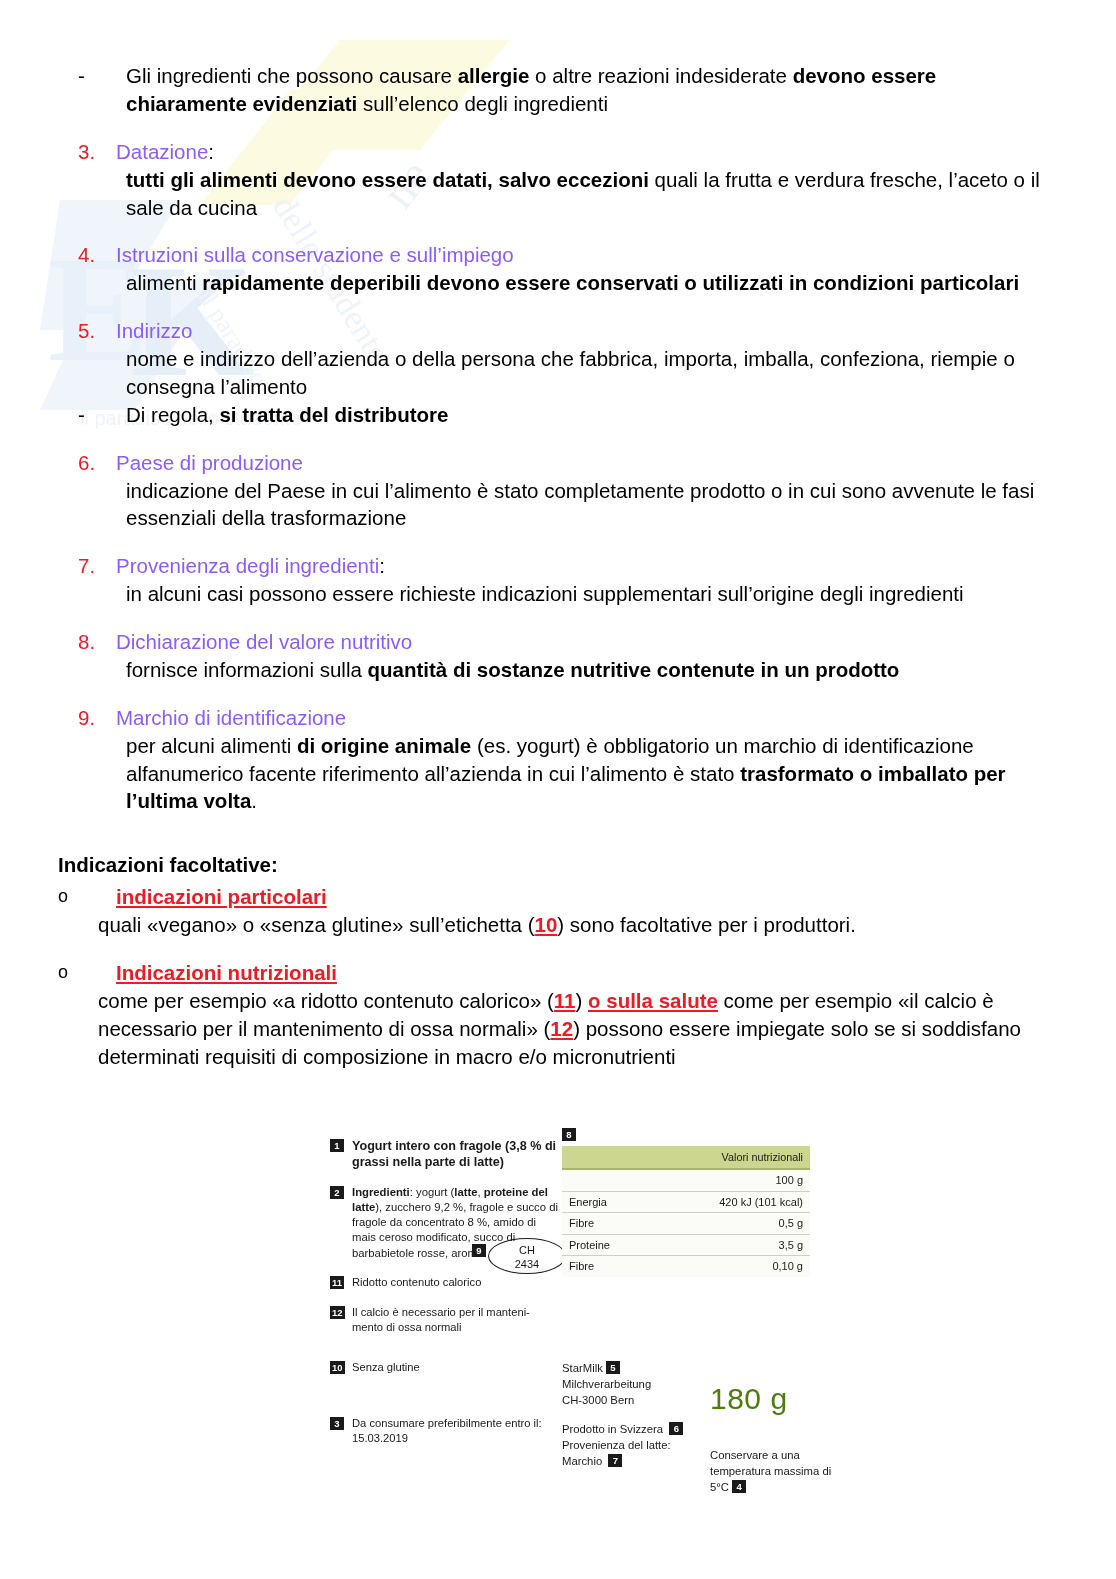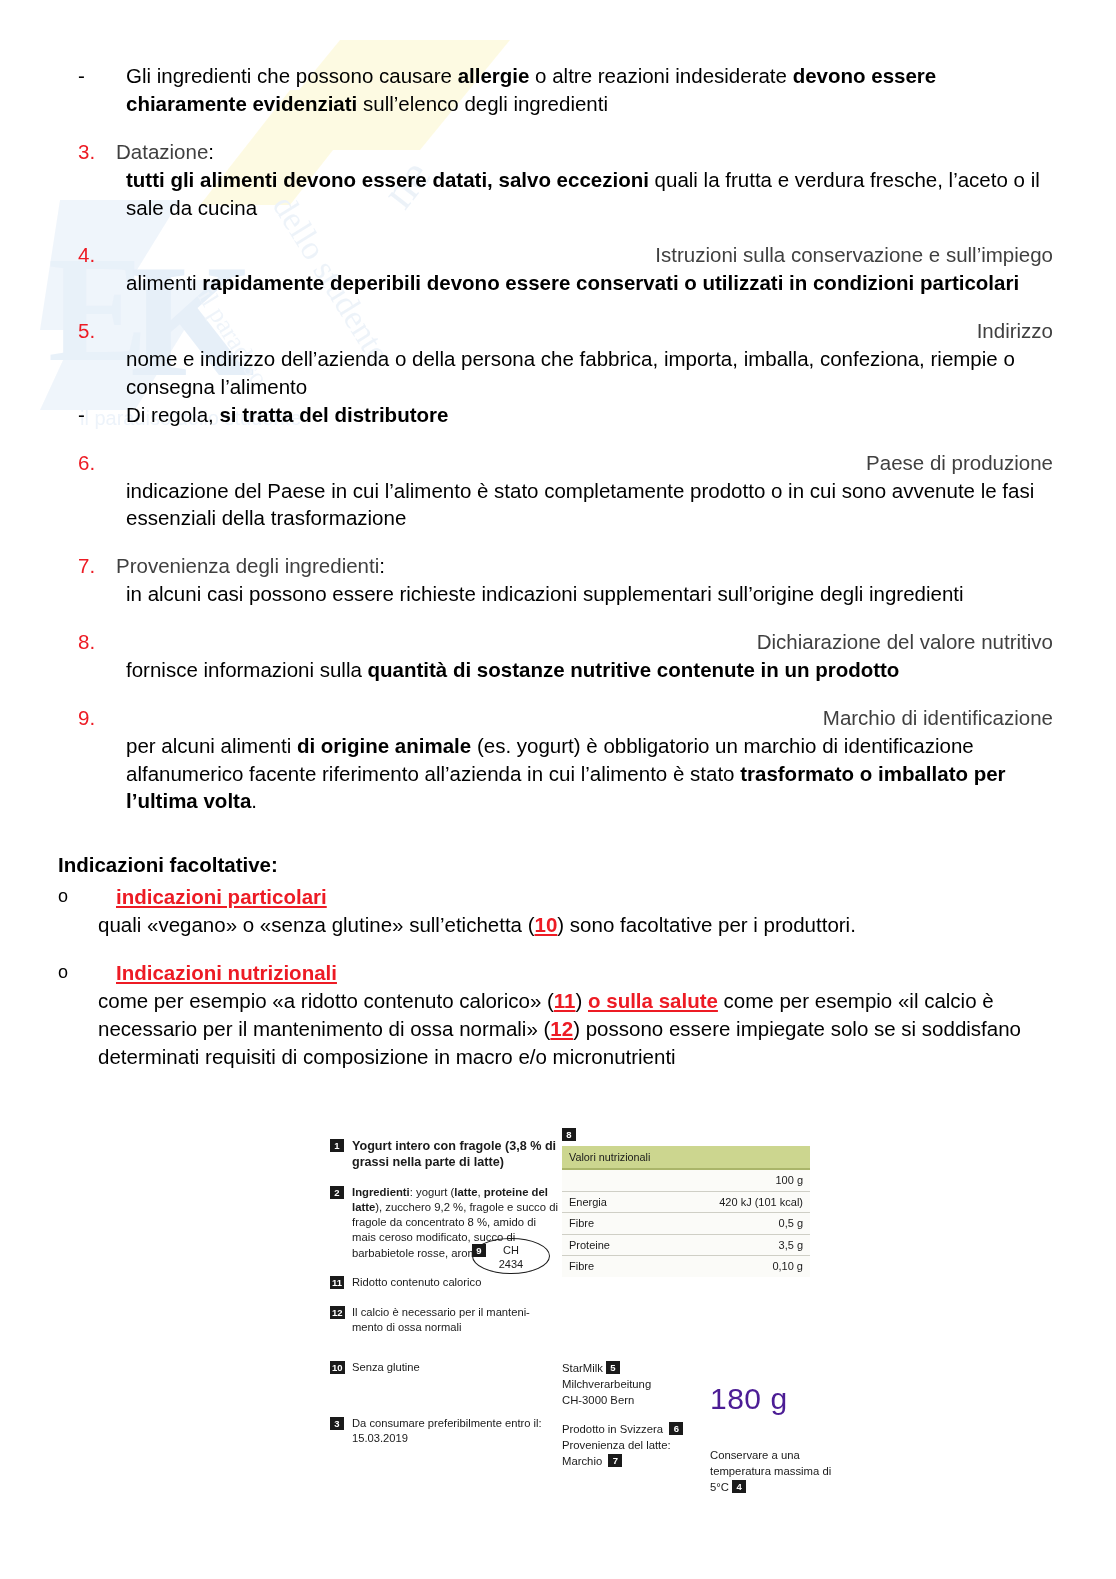--- a/index.html
+++ b/index.html
@@ -61,21 +61,21 @@
     color: #000;
   }
   .marker.circ {
     width: 38px;
     color: #000;
     font-size: 18px;
     line-height: 1.5;
   }
   .content { flex: 1 1 auto; }
 
-  .red { color: #404040; text-align: right; }
+  .red { color: #8b5cf6; }
   .redbold { color: #ed1b24; font-weight: bold; text-decoration: underline; }
 
   .sub {
     margin-left: 48px;
   }
   .sub-narrow { margin-left: 20px; }
 
   .heading-plain { font-weight: bold; margin-top: 36px; }
 
   
@@ -147,20 +147,21 @@
   }
   .ntable td {
     padding: 3px 7px;
     vertical-align: top;
   }
   .ntable tr.head td {
     background: #ccd68f;
     font-size: 10.8px;
     padding: 4px 7px 4px 7px;
     border-bottom: 2px solid #aab56a;
+    text-align: right;
   }
   .ntable tr.sep td {
     border-top: 1px solid #cfcfc6;
   }
   .ntable td.val {
     text-align: right;
     white-space: nowrap;
   }
   .ntable .sub2 { display: block; }
 
@@ -171,36 +172,36 @@
     top: 232px;
     width: 290px;
     font-size: 11.3px;
     line-height: 1.42;
   }
   .prod-left { position: absolute; left: 0; top: 0; width: 140px; }
   .prod-right { position: absolute; left: 148px; top: 18px; width: 140px; }
   .weight {
     font-size: 30px;
     letter-spacing: 0.5px;
-    color: #4c1d95;
+    color: #4d7c0f;
     white-space: nowrap;
   }
   .cons { margin-top: 26px; font-size: 11.3px; line-height: 1.42; }
 
   
   .chmark {
     position: absolute;
     left: 142px;
     top: 108px;
     width: 96px;
     height: 42px;
   }
   .oval {
     position: absolute;
-    left: 0; top: 2px;
+    left: 16px; top: 2px;
     width: 78px; height: 36px;
     border: 1.4px solid #1a1a1a;
     border-radius: 50%;
     box-sizing: border-box;
     text-align: center;
     font-size: 11px;
     line-height: 1.25;
     padding-top: 5px;
   }
   .chmark .badge {

